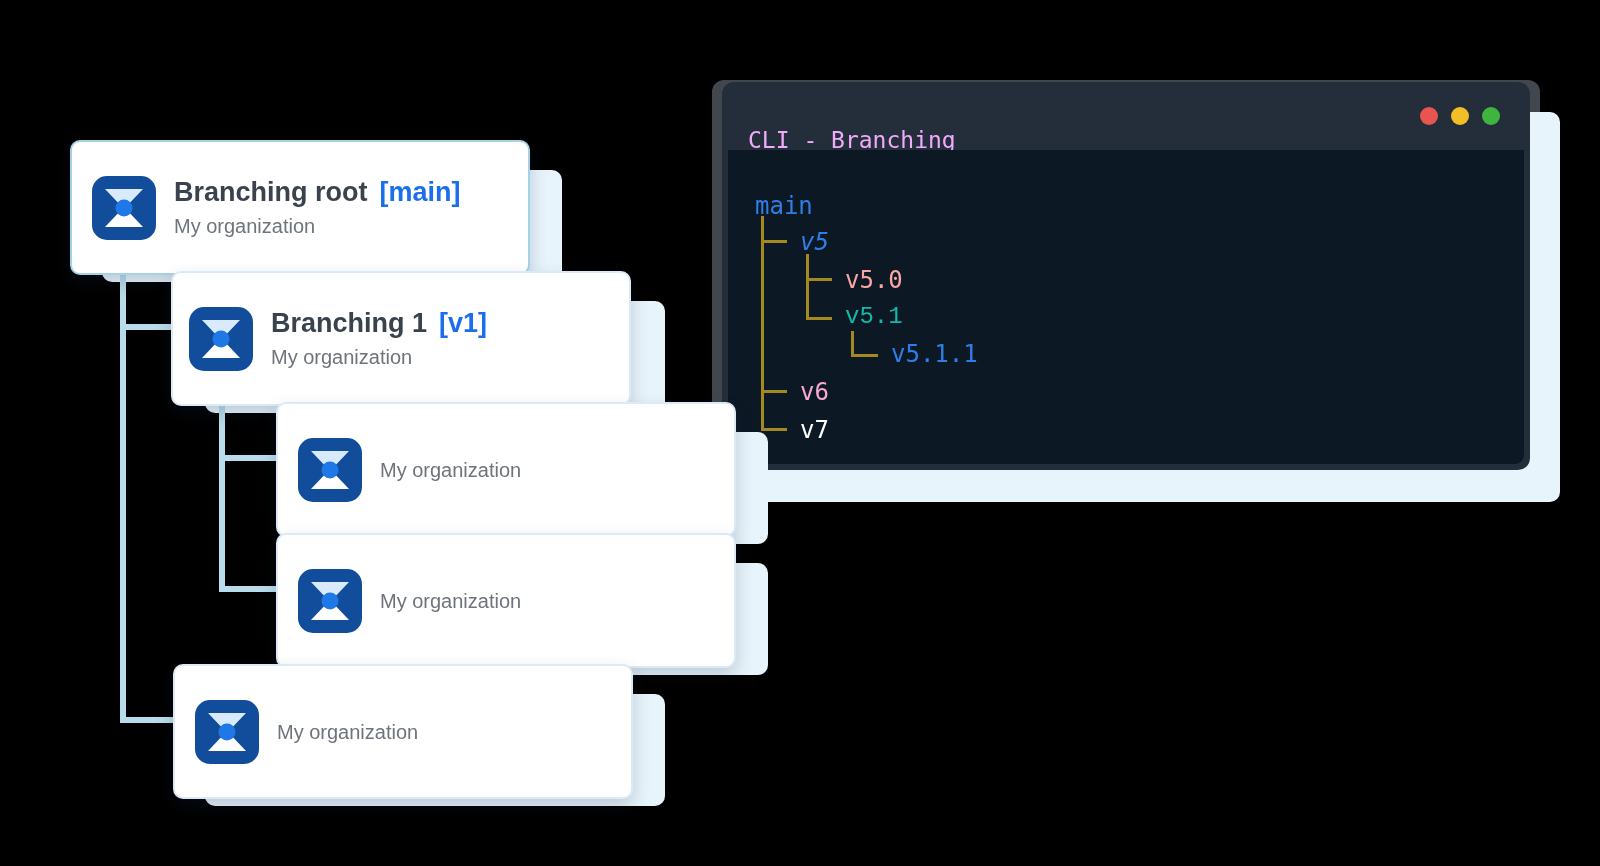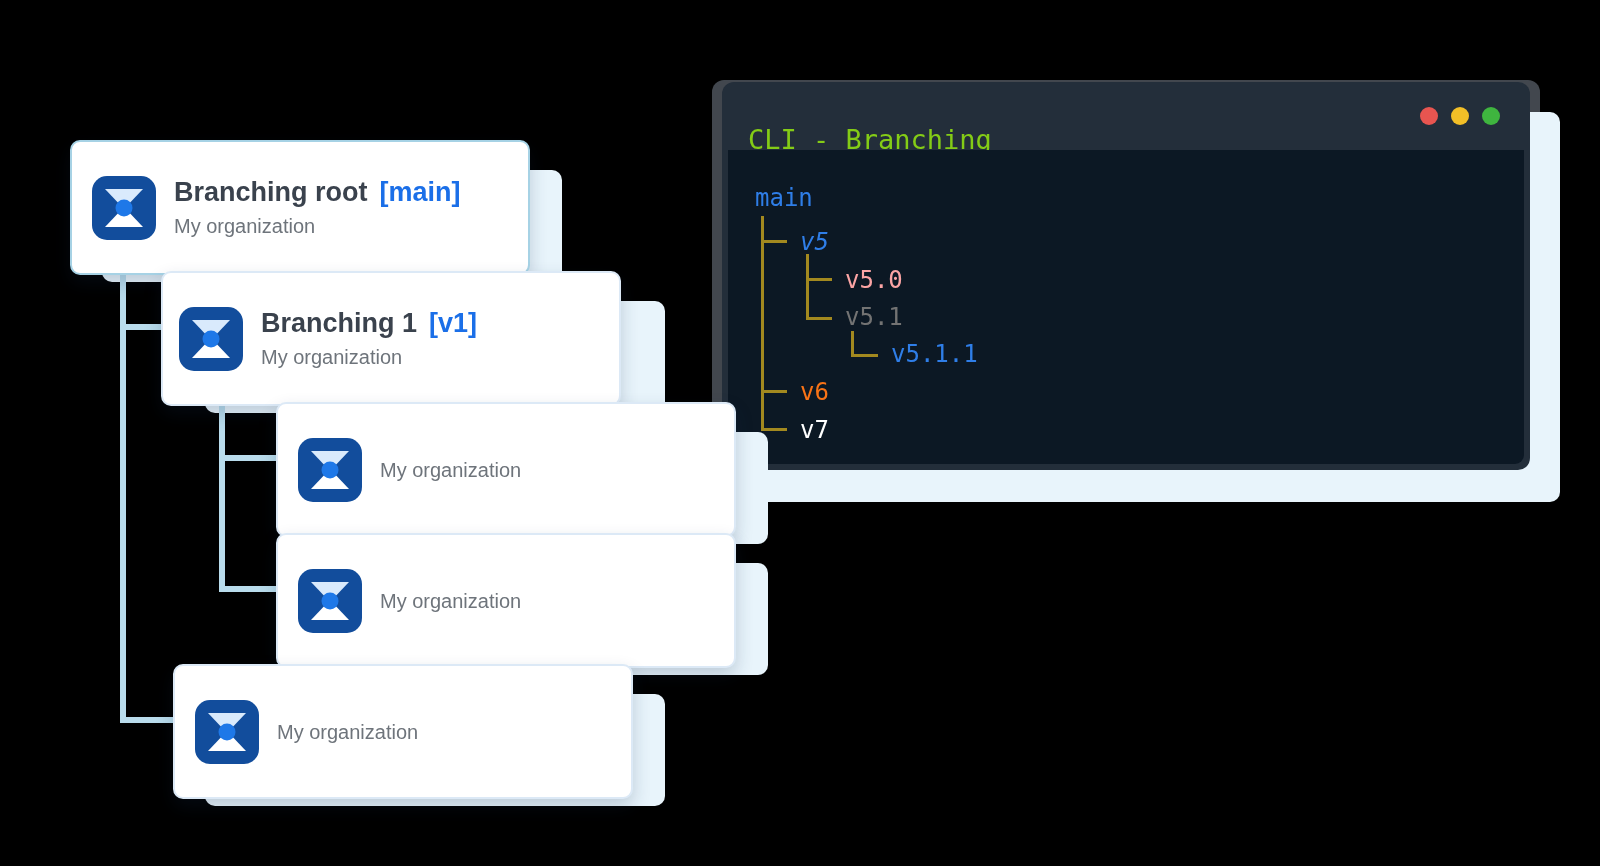--- a/index.html
+++ b/index.html
@@ -18,21 +18,21 @@
   }
   .terminal {
     position:absolute; left:722px; top:82px; width:808px; height:388px;
     background:#232e3a; border-radius:12px; box-sizing:border-box;
   }
   .term-header {
     height:68px; display:flex; align-items:center; justify-content:space-between;
     padding:0 30px 0 26px; box-sizing:border-box;
   }
   .term-title {
-    font-family:"DejaVu Sans Mono", monospace; font-size:27px; color:#84cc16;margin-top:47px;
+    font-family:"DejaVu Sans Mono", monospace; font-size:23px; color:#f0abfc;margin-top:47px;
   }
   .dots { display:flex; gap:13px; }
   .dot { width:18px; height:18px; border-radius:50%; }
   .term-body {
     position:absolute; left:6px; right:6px; top:68px; bottom:6px;
     background:#0c1824; border-radius:0 0 9px 9px;
   }
   .tree-label {
     position:absolute; font-family:"DejaVu Sans Mono", monospace;
     font-size:24px; line-height:30px; color:#2f7ee8; white-space:pre;
@@ -80,26 +80,26 @@
   <div id="tree-layer">
       <div class="tree-line" style="left: 761px; top: 216px; width: 3px; height: 215px; background: rgb(163, 137, 31);"></div>
       <div class="tree-line" style="left: 761px; top: 240px; width: 26px; height: 3px; background: rgb(163, 137, 31);"></div>
       <div class="tree-line" style="left: 761px; top: 390px; width: 26px; height: 3px; background: rgb(163, 137, 31);"></div>
       <div class="tree-line" style="left: 761px; top: 428px; width: 26px; height: 3px; background: rgb(163, 137, 31);"></div>
       <div class="tree-line" style="left: 806px; top: 254px; width: 3px; height: 66px; background: rgb(163, 137, 31);"></div>
       <div class="tree-line" style="left: 806px; top: 278px; width: 26px; height: 3px; background: rgb(163, 137, 31);"></div>
       <div class="tree-line" style="left: 806px; top: 317px; width: 26px; height: 3px; background: rgb(163, 137, 31);"></div>
       <div class="tree-line" style="left: 851px; top: 331px; width: 3px; height: 26px; background: rgb(163, 137, 31);"></div>
       <div class="tree-line" style="left: 851px; top: 354px; width: 27px; height: 3px; background: rgb(163, 137, 31);"></div>
-      <div class="tree-label" style="left: 755px; top: 183px; color: rgb(47, 126, 232); text-align: center;">main</div>
+      <div class="tree-label" style="left: 755px; top: 191px; color: rgb(47, 126, 232); text-align: center;">main</div>
       <div class="tree-label" style="left: 800px; top: 227px; color: rgb(47, 126, 232); font-style: italic;">v5</div>
       <div class="tree-label" style="left: 845px; top: 265px; color: #fca5a5;">v5.0</div>
-      <div class="tree-label" style="left: 845px; top: 302px; color: #737373;">v5.1</div>
+      <div class="tree-label" style="left: 845px; top: 302px; color: #14b8a6; font-family: Liberation Mono, monospace;">v5.1</div>
       <div class="tree-label" style="left: 891px; top: 339px; color: rgb(47, 126, 232);">v5.1.1</div>
-      <div class="tree-label" style="left: 800px; top: 377px; color: #f97316;">v6</div>
+      <div class="tree-label" style="left: 800px; top: 377px; color: #f9a8d4;">v6</div>
       <div class="tree-label" style="left: 800px; top: 415px; color: #ffffff;">v7</div>
     </div>
 
   <div id="diagram-layer">
       <div class="echo" style="left: 102px; top: 170px; background: rgb(232, 244, 251);"></div>
       <div class="echo" style="left: 205px; top: 301px; background: rgb(232, 244, 251);"></div>
       <div class="echo" style="left: 308px; top: 432px; background: rgb(232, 244, 251);"></div>
       <div class="echo" style="left: 308px; top: 563px; background: rgb(232, 244, 251);"></div>
       <div class="echo" style="left: 205px; top: 694px; background: rgb(232, 244, 251);"></div>
       <div class="connector" style="left: 120px; top: 252px; width: 6px; height: 471px; background: rgb(185, 220, 236);"></div>
@@ -113,21 +113,21 @@
           <rect x="0" y="0" width="64" height="64" rx="15" fill="#124d9c"></rect>
           <polygon points="13,13 51,13 32,33" fill="#d9eafc"></polygon>
           <polygon points="32,31 51,51 13,51" fill="#ffffff"></polygon>
           <circle cx="32" cy="32" r="8.5" fill="#1e78e8"></circle>
         </svg>
         <div class="card-text">
           <div class="card-title-row"><span>Branching root</span><span class="card-tag">[main]</span></div>
           <div class="card-sub">My organization</div>
         </div>
       </div>
-      <div class="card" style="left: 161px; top: 271px; padding-left: 16px;">
+      <div class="card" style="left: 171px; top: 271px; padding-left: 16px;">
         <svg class="card-icon" viewBox="0 0 64 64">
           <rect x="0" y="0" width="64" height="64" rx="15" fill="#124d9c"></rect>
           <polygon points="13,13 51,13 32,33" fill="#d9eafc"></polygon>
           <polygon points="32,31 51,51 13,51" fill="#ffffff"></polygon>
           <circle cx="32" cy="32" r="8.5" fill="#1e78e8"></circle>
         </svg>
         <div class="card-text">
           <div class="card-title-row"><span>Branching 1</span><span class="card-tag">[v1]</span></div>
           <div class="card-sub">My organization</div>
         </div>

